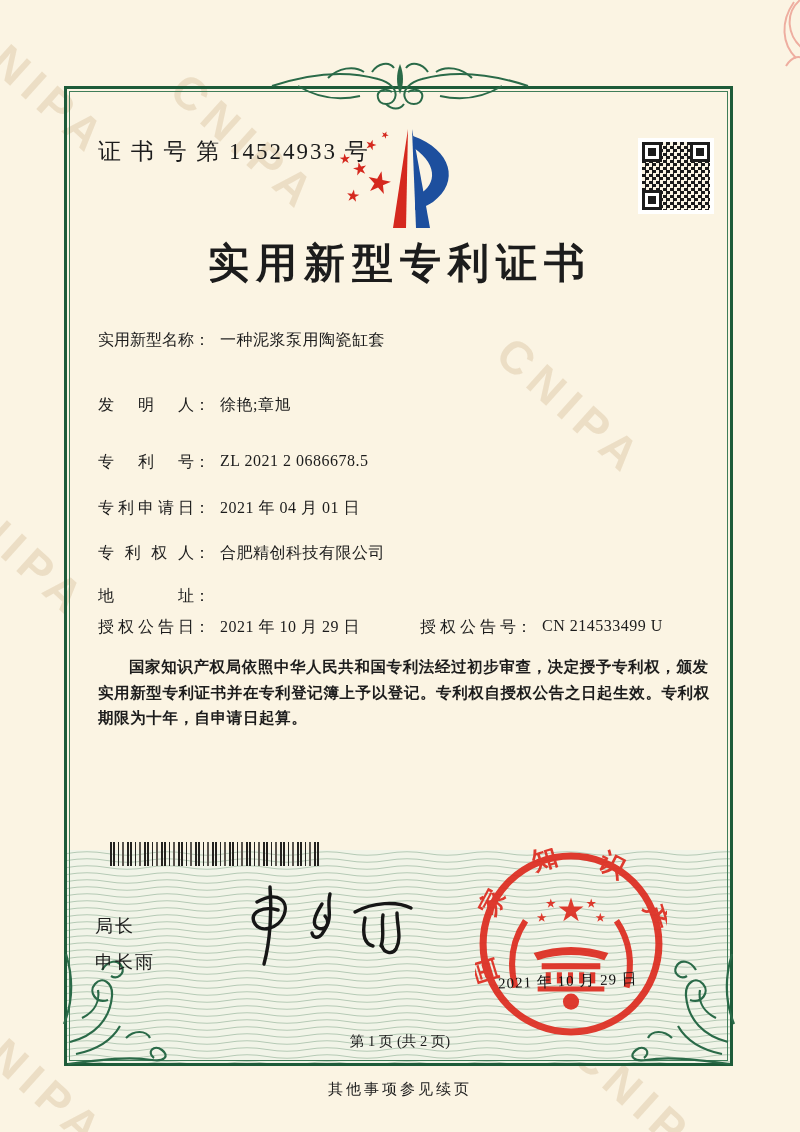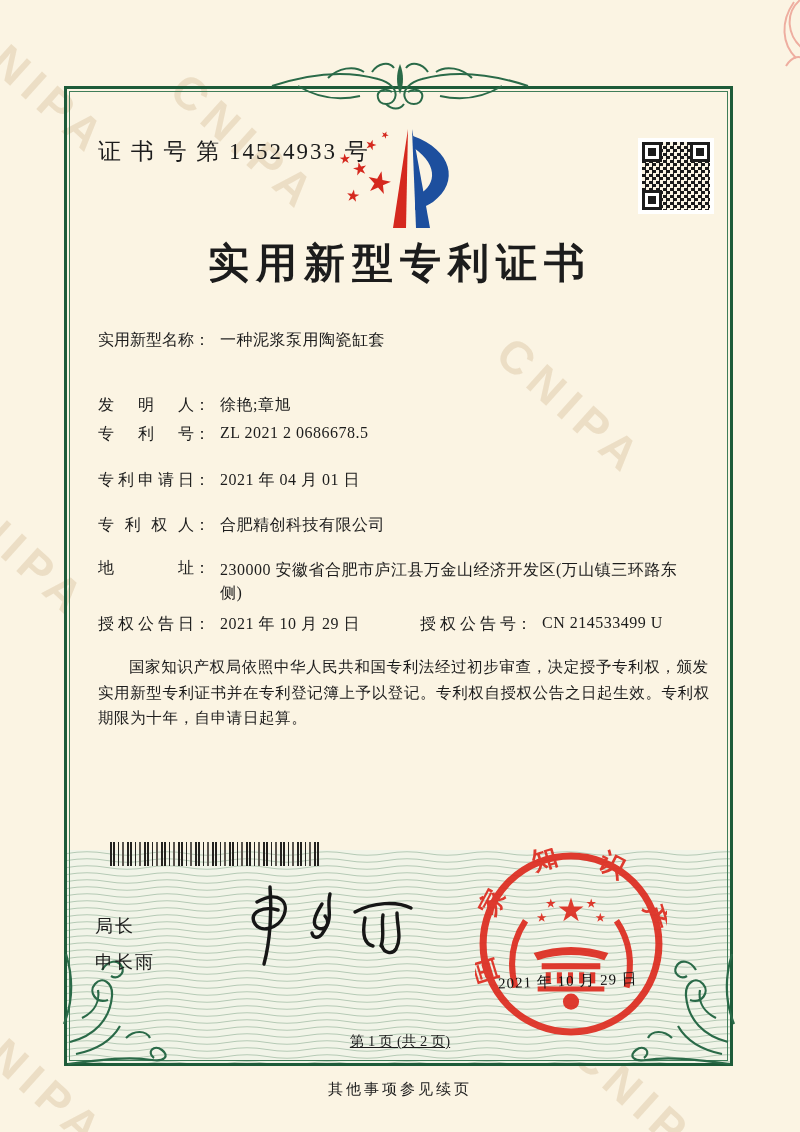--- a/index.html
+++ b/index.html
@@ -46,37 +46,37 @@
   .fields{position:absolute;left:98px;top:330px;width:620px;z-index:3;font-size:16px;}
   .frow{display:flex;align-items:flex-start;margin-bottom:0;}
   .flabel{display:inline-block;width:96px;text-align:justify;text-align-last:justify;flex:0 0 96px;}
   .colon{flex:0 0 auto;}
   .fvalue{margin-left:10px;letter-spacing:0.5px;}
   .addr-value{width:470px;line-height:1.45;}
   .pair{display:flex;}
   
   .body-text{position:absolute;left:98px;top:654px;width:612px;z-index:3;
     font-size:15.5px;line-height:1.65;letter-spacing:0.6px;}
-  .body-text p{margin:0;text-indent:2em;}
+  .body-text p{margin:0;text-indent:2em;font-weight:bold;}
   
   .barcode{position:absolute;left:110px;top:842px;width:212px;height:24px;z-index:3;
     background:repeating-linear-gradient(90deg,
       #24221f 0 2px,transparent 2px 3px,#24221f 3px 5px,transparent 5px 8px,
       #24221f 8px 9px,transparent 9px 12px,#5a554e 12px 14px,transparent 14px 17px);}
   
   .signer{position:absolute;left:95px;top:904px;z-index:3;
     font-family:"Liberation Sans","DejaVu Sans",sans-serif;font-size:18px;letter-spacing:2px;margin-top:10px;}
   .signer div{margin-bottom:12px;}
   .signature{position:absolute;left:225px;top:882px;z-index:3;}
   
   .seal{position:absolute;left:475px;top:848px;z-index:4;}
   .seal-date{position:absolute;left:498px;top:972px;z-index:5;
     font-size:15px;letter-spacing:1px;transform:rotate(-2deg);color:#111;}
   
-  .pagination{position:absolute;left:0;top:1032px;width:800px;text-align:center;z-index:3;font-size:14.5px;text-decoration:underline;}
+  .pagination{position:absolute;left:0;top:1032px;width:800px;text-align:center;z-index:3;font-size:14.5px;}
   .continuation{position:absolute;left:0;top:1080px;width:800px;text-align:center;z-index:3;font-size:15px;letter-spacing:3px;}
   .flourish-red{position:absolute;right:-6px;top:-4px;z-index:0;}
 </style>
 </head>
 <body>
 
 <div id="page">
 
   <span class="wm" style="left:-14px;top:6px">CNIPA</span>
   <span class="wm" style="left:196px;top:62px">CNIPA</span>
@@ -169,21 +169,21 @@
   </div>
 
   <div class="doc-title">实用新型专利证书</div>
 
   <div class="fields">
     <div class="frow" style="margin-bottom:44px">
       <span class="flabel">实用新型名称</span>
         <span class="colon">：</span>
       <span class="fvalue">一种泥浆泵用陶瓷缸套</span>
     </div>
-    <div class="frow" style="margin-bottom:8px">
+    <div class="frow" style="margin-bottom:36px">
       <span class="flabel">发明人</span>
         <span class="colon">：</span>
       <span class="fvalue">徐艳;章旭</span>
     </div>
     <div class="frow" style="margin-bottom:25px">
       <span class="flabel">专利号</span>
         <span class="colon">：</span>
       <span class="fvalue">ZL 2021 2 0686678.5</span>
     </div>
     <div class="frow" style="margin-bottom:24px">
@@ -192,21 +192,20 @@
       <span class="fvalue">2021 年 04 月 01 日</span>
     </div>
     <div class="frow" style="margin-bottom:22px">
       <span class="flabel">专利权人</span>
         <span class="colon">：</span>
       <span class="fvalue">合肥精创科技有限公司</span>
     </div>
     <div class="frow" style="margin-bottom:10px">
       <span class="flabel">地址</span>
         <span class="colon">：</span>
-      <span class="fvalue addr-value">230000 安徽省合肥市庐江县万金山经济开发区(万山镇三环路东侧)</span>
     </div>
     <div class="frow">
       <div class="pair" style="flex:0 0 322px">
         <span class="flabel">授权公告日</span>
           <span class="colon">：</span>
         <span class="fvalue">2021 年 10 月 29 日</span>
       </div>
       <div class="pair">
         <span class="flabel">授权公告号</span>
           <span class="colon">：</span>

